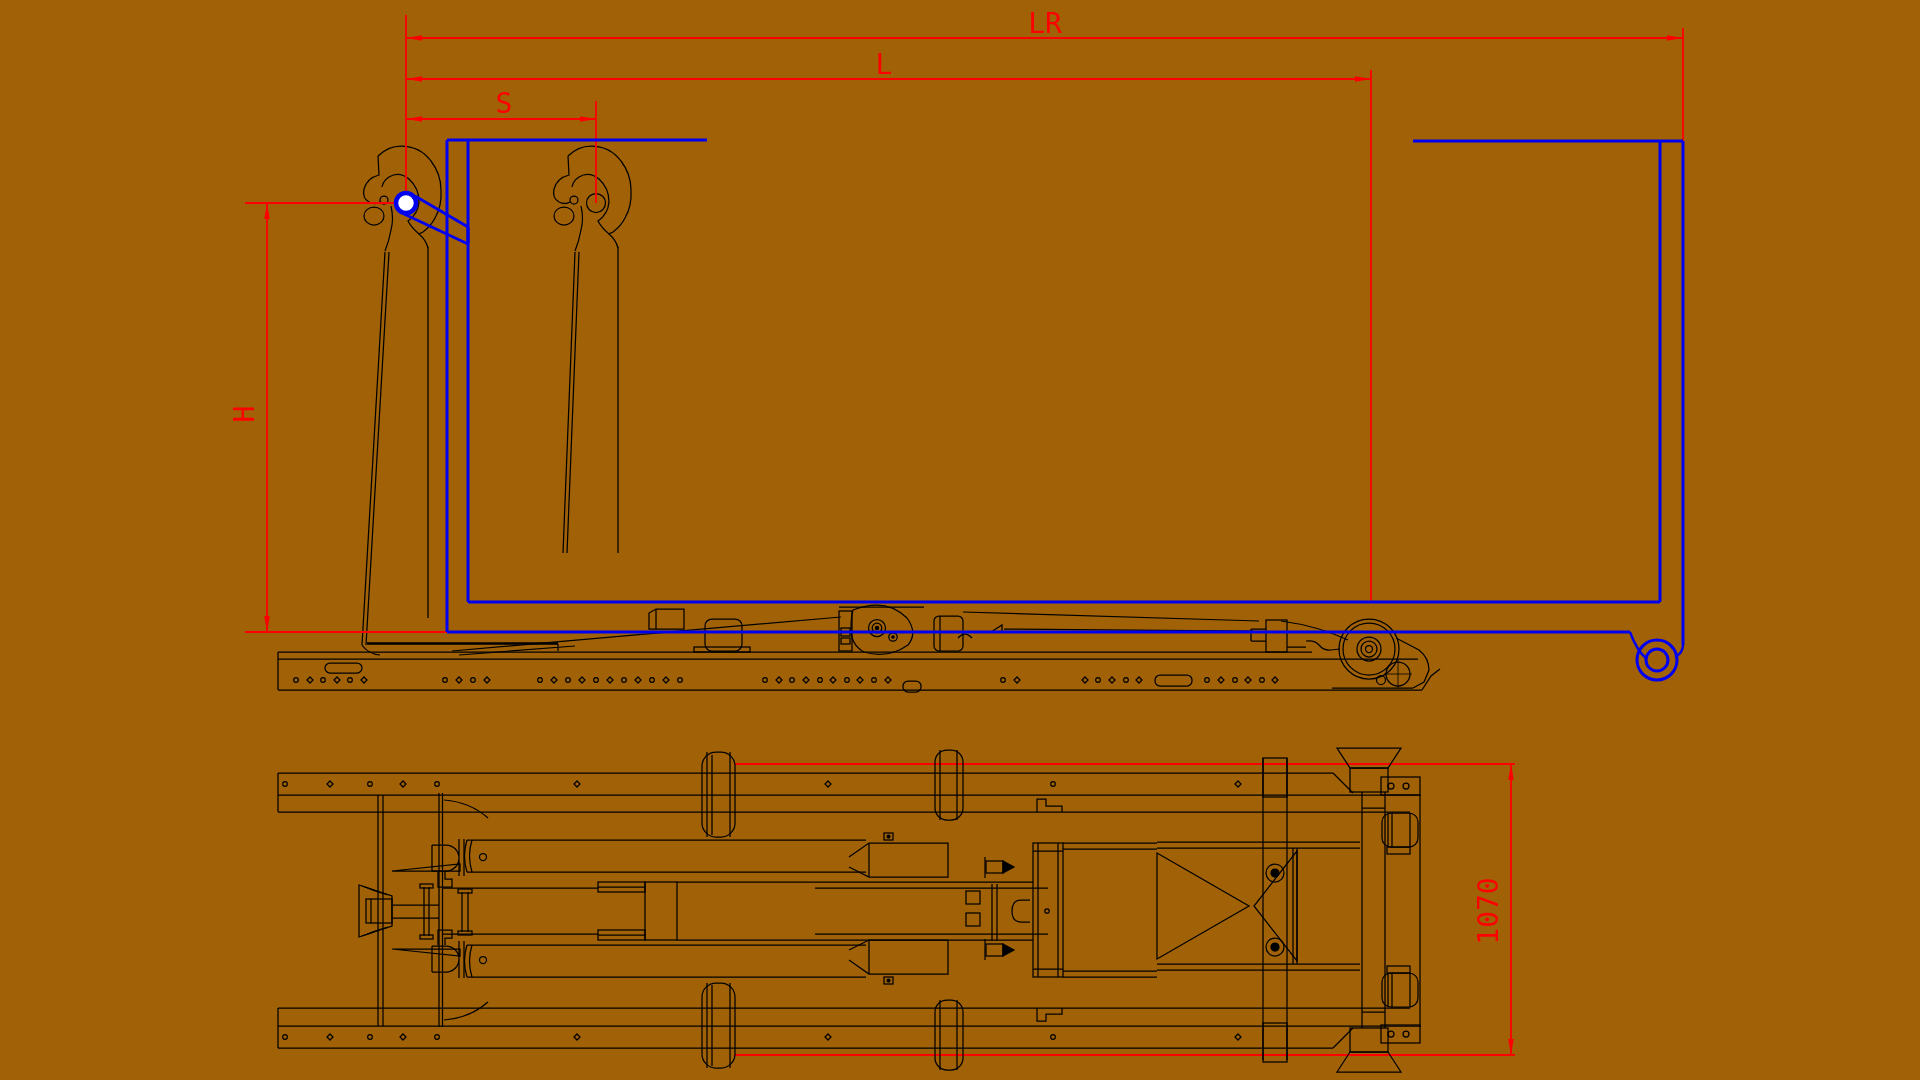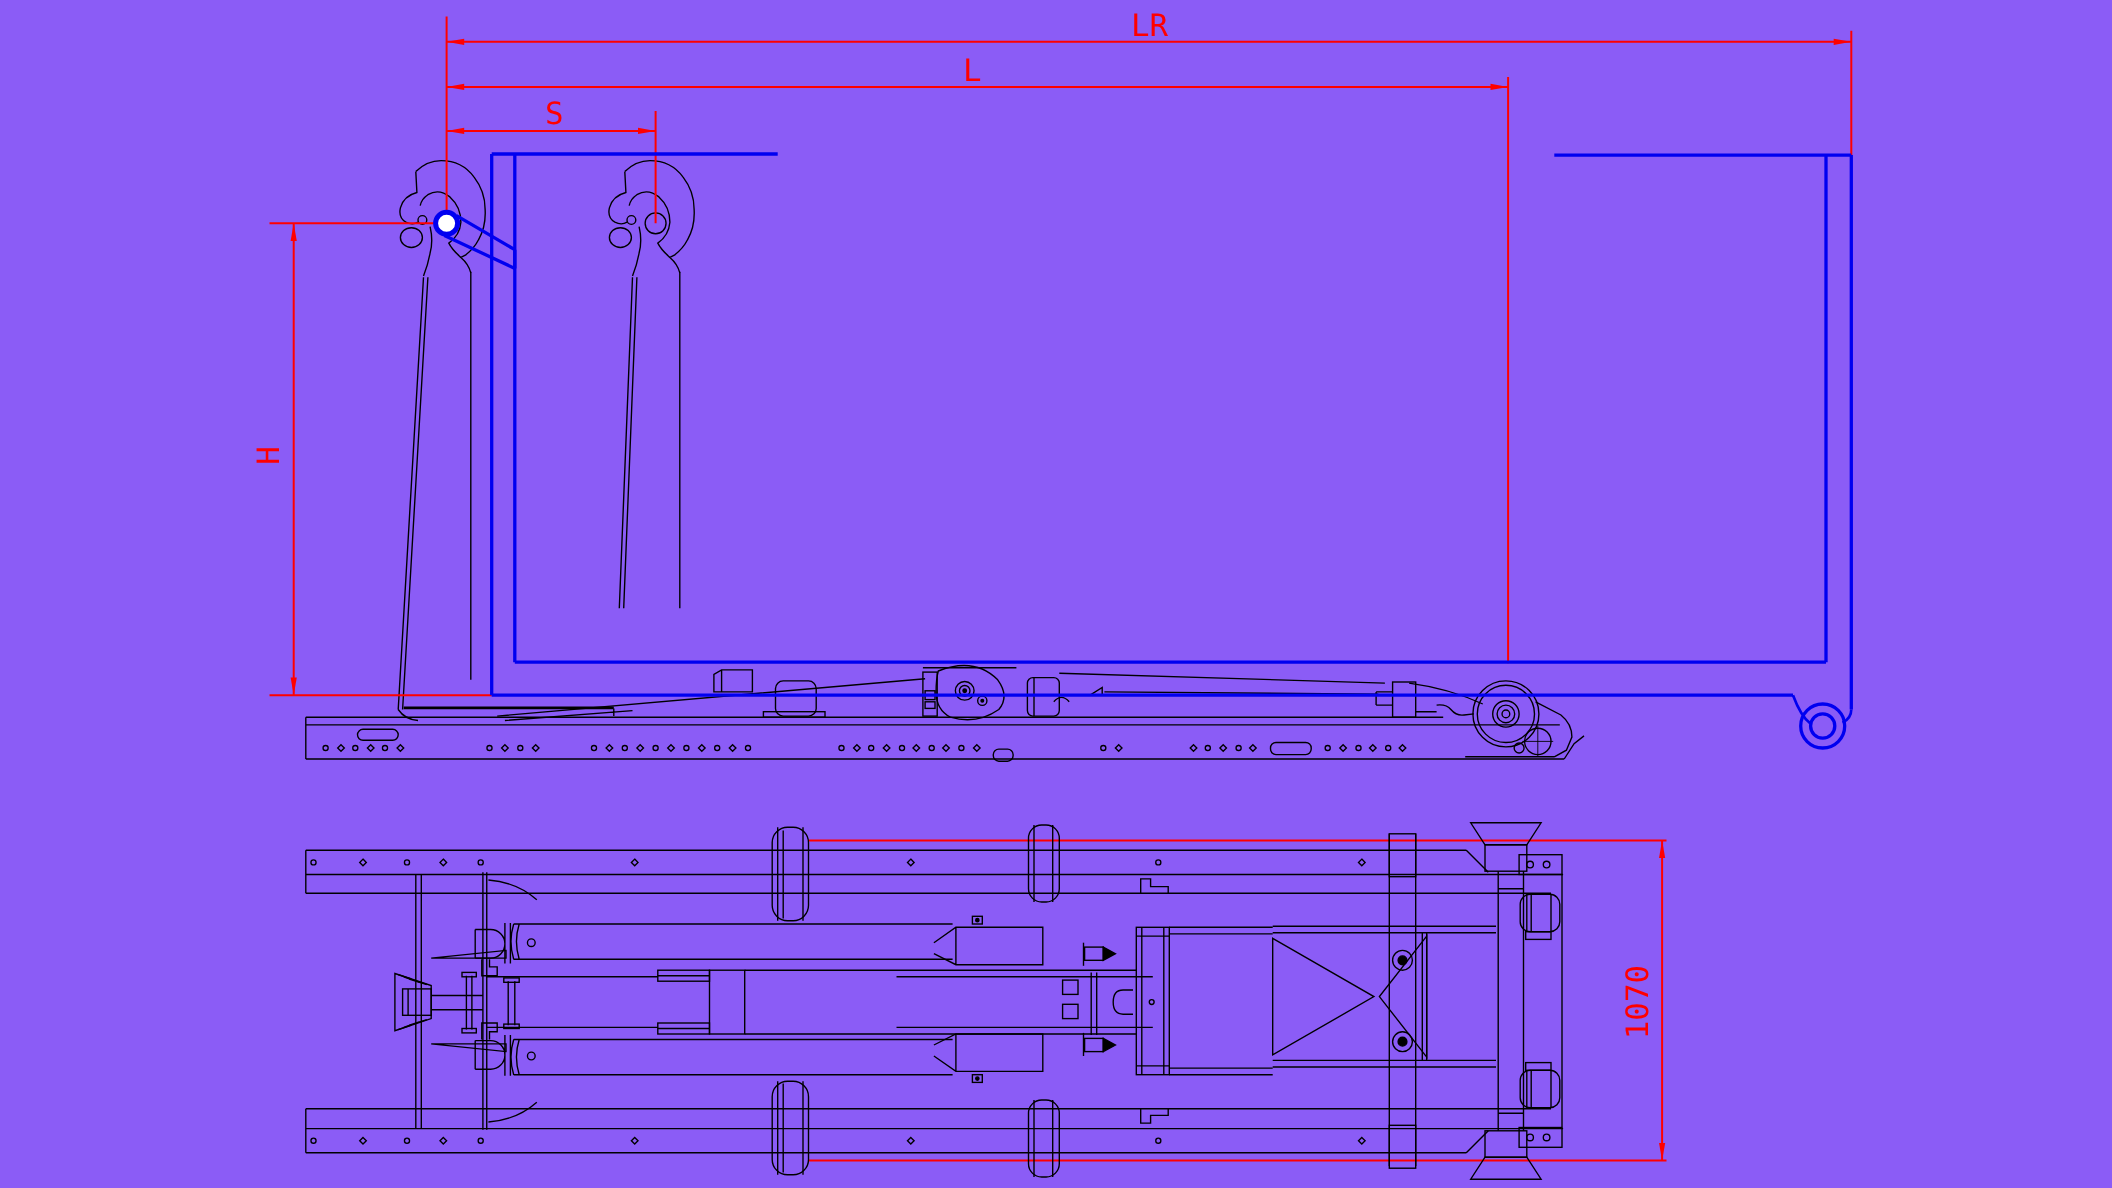--- a/index.html
+++ b/index.html
@@ -1,16 +1,16 @@
 <!DOCTYPE html>
 <html><head>
 <meta charset="utf-8">
 <style>
   html,body{margin:0;padding:0;background:#ffffff;}
-  .sheet{width:1920px;height:1080px;position:relative;background:#8b5cf6;overflow:hidden;}
+  .sheet{width:1920px;height:1080px;position:relative;background:#a16207;overflow:hidden;}
   svg{display:block;}
   text.dim{font-family:"DejaVu Sans Mono","Liberation Mono",monospace;fill:#ff0000;font-size:28px;}
   .k{stroke:#000000;stroke-width:1.25;fill:none;}
   .k2{stroke:#000000;stroke-width:2.6;fill:none;}
   .b{stroke:#0000f0;stroke-width:3;fill:none;}
   .r{stroke:#ff0000;stroke-width:1.8;fill:none;}
 </style>
 </head>
 <body>
 

